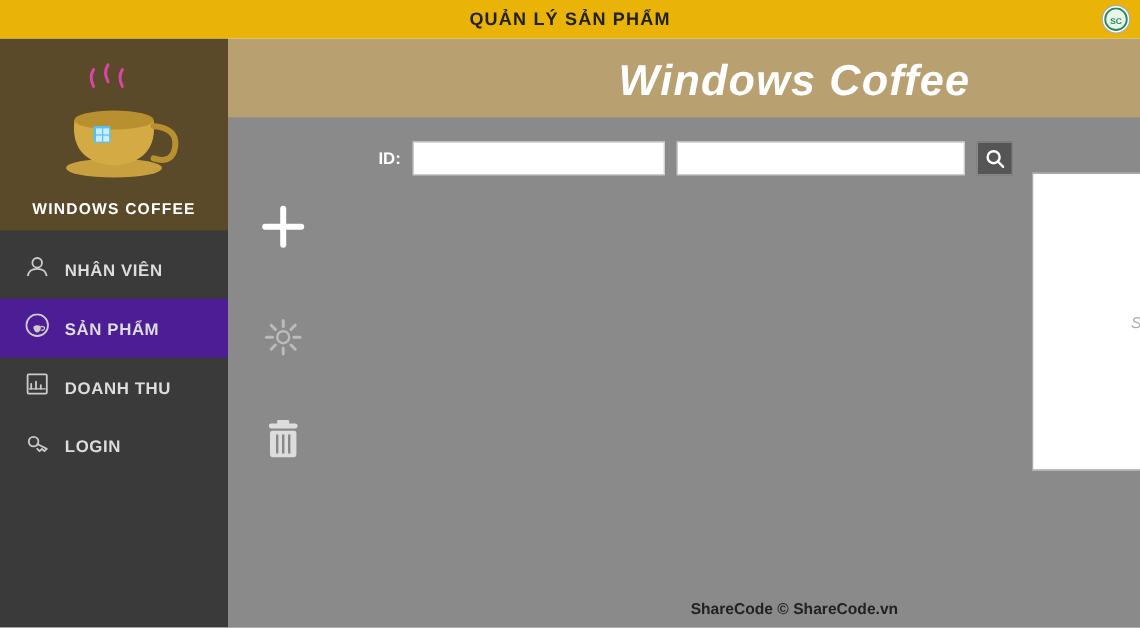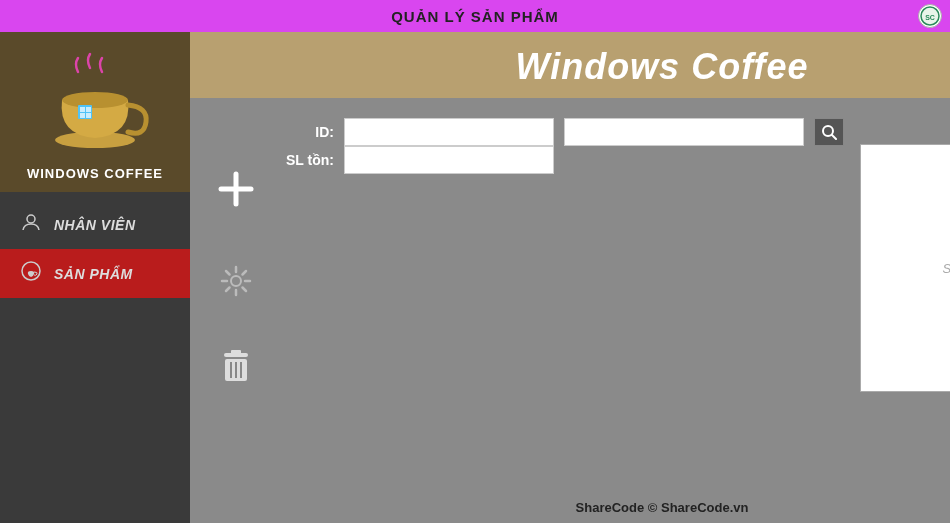--- a/index.html
+++ b/index.html
@@ -7,21 +7,21 @@
       width: 950px;
       height: 523px;
       overflow: hidden;
       font-family: Arial, sans-serif;
       display: flex;
       flex-direction: column;
     }
 
     
     .top-bar {
-      background-color: #d946ef;
+      background-color: #eab308;
       height: 32px;
       display: flex;
       align-items: center;
       justify-content: center;
       position: relative;
     }
     .top-bar-title {
       color: #222;
       font-weight: bold;
       font-size: 15px;
@@ -83,35 +83,34 @@
       margin-top: 6px;
       text-align: center;
     }
 
     .sidebar-menu {
       width: 100%;
       flex: 1;
       display: flex;
       flex-direction: column;
       padding-top: 8px;
-      font-style: italic;
     }
     .sidebar-item {
       display: flex;
       align-items: center;
       gap: 12px;
       padding: 12px 20px;
       color: #ddd;
       font-size: 14px;
       font-weight: bold;
       cursor: pointer;
       letter-spacing: 0.5px;
     }
     .sidebar-item.active {
-      background: #b91c1c;
+      background: #4c1d95;
     }
     .sidebar-icon {
       font-size: 18px;
       width: 22px;
       text-align: center;
     }
 
     
     .content-area {
       flex: 1;
@@ -167,20 +166,21 @@
       font-weight: bold;
     }
     .add-btn { font-size: 36px; color: #fff; margin-top: 10px; }
     .edit-btn { font-size: 22px; color: #bbb; }
     .delete-btn { font-size: 22px; color: #fff; }
 
     
     .fields-col {
       display: flex;
       flex-direction: column;
+      gap: 14px;
       flex: 1;
       padding-top: 8px;
     }
 
     .field-row {
       display: flex;
       align-items: center;
       gap: 10px;
     }
     .field-label {
@@ -310,20 +310,39 @@
       </div>
       <div class="sidebar-item active">
         <span class="sidebar-icon">
           <svg width="20" height="20" viewBox="0 0 20 20" fill="none">
             <circle cx="10" cy="10" r="9" stroke="#ccc" stroke-width="1.5"></circle>
             <path d="M7 13 Q6 10 10 10 Q14 10 13 13 Q12 16 10 16 Q8 16 7 13Z" fill="#ccc"></path>
             <path d="M13 11 Q17 11 16 13 Q15 15 13 14" stroke="#ccc" stroke-width="1" fill="none"></path>
           </svg>
         </span>
         <span>SẢN PHẨM</span>
+      </div>
+      <div class="sidebar-item">
+        <span class="sidebar-icon">
+          <svg width="20" height="20" viewBox="0 0 20 20" fill="none">
+            <rect x="2" y="2" width="16" height="16" rx="1" stroke="#ccc" stroke-width="1.5"></rect>
+            <path d="M5 14 L5 10 M9 14 L9 8 M13 14 L13 11" stroke="#ccc" stroke-width="1.5" stroke-linecap="round"></path>
+            <line x1="3" y1="14" x2="17" y2="14" stroke="#ccc" stroke-width="1"></line>
+          </svg>
+        </span>
+        <span>DOANH THU</span>
+      </div>
+      <div class="sidebar-item">
+        <span class="sidebar-icon">
+          <svg width="20" height="20" viewBox="0 0 20 20" fill="none">
+            <circle cx="7" cy="9" r="4" stroke="#ccc" stroke-width="1.5"></circle>
+            <path d="M10 11 L18 15 L16 17 L14 15 L12 17 L10 15" stroke="#ccc" stroke-width="1.5" stroke-linecap="round" stroke-linejoin="round"></path>
+          </svg>
+        </span>
+        <span>LOGIN</span>
       </div>
     </div>
   </div>
 
   <div class="content-area">
 
     <div class="app-title-bar">
       <span class="app-title">Windows Coffee</span>
     </div>
 
@@ -376,24 +395,20 @@
             <button class="search-btn">
               <svg width="16" height="16" viewBox="0 0 16 16">
                 <circle cx="7" cy="7" r="5" stroke="#fff" stroke-width="2" fill="none"></circle>
                 <line x1="11" y1="11" x2="15" y2="15" stroke="#fff" stroke-width="2" stroke-linecap="round"></line>
               </svg>
             </button>
           </div>
 
 
 
-          <div class="field-row">
-            <span class="field-label">SL tồn:</span>
-            <input class="field-input" type="text" style="">
-          </div>
 
 
         </div>
 
         <div class="image-col">
           <div class="image-box">
             <span class="image-watermark">ShareCode.vn</span>
           </div>
         </div>
 

